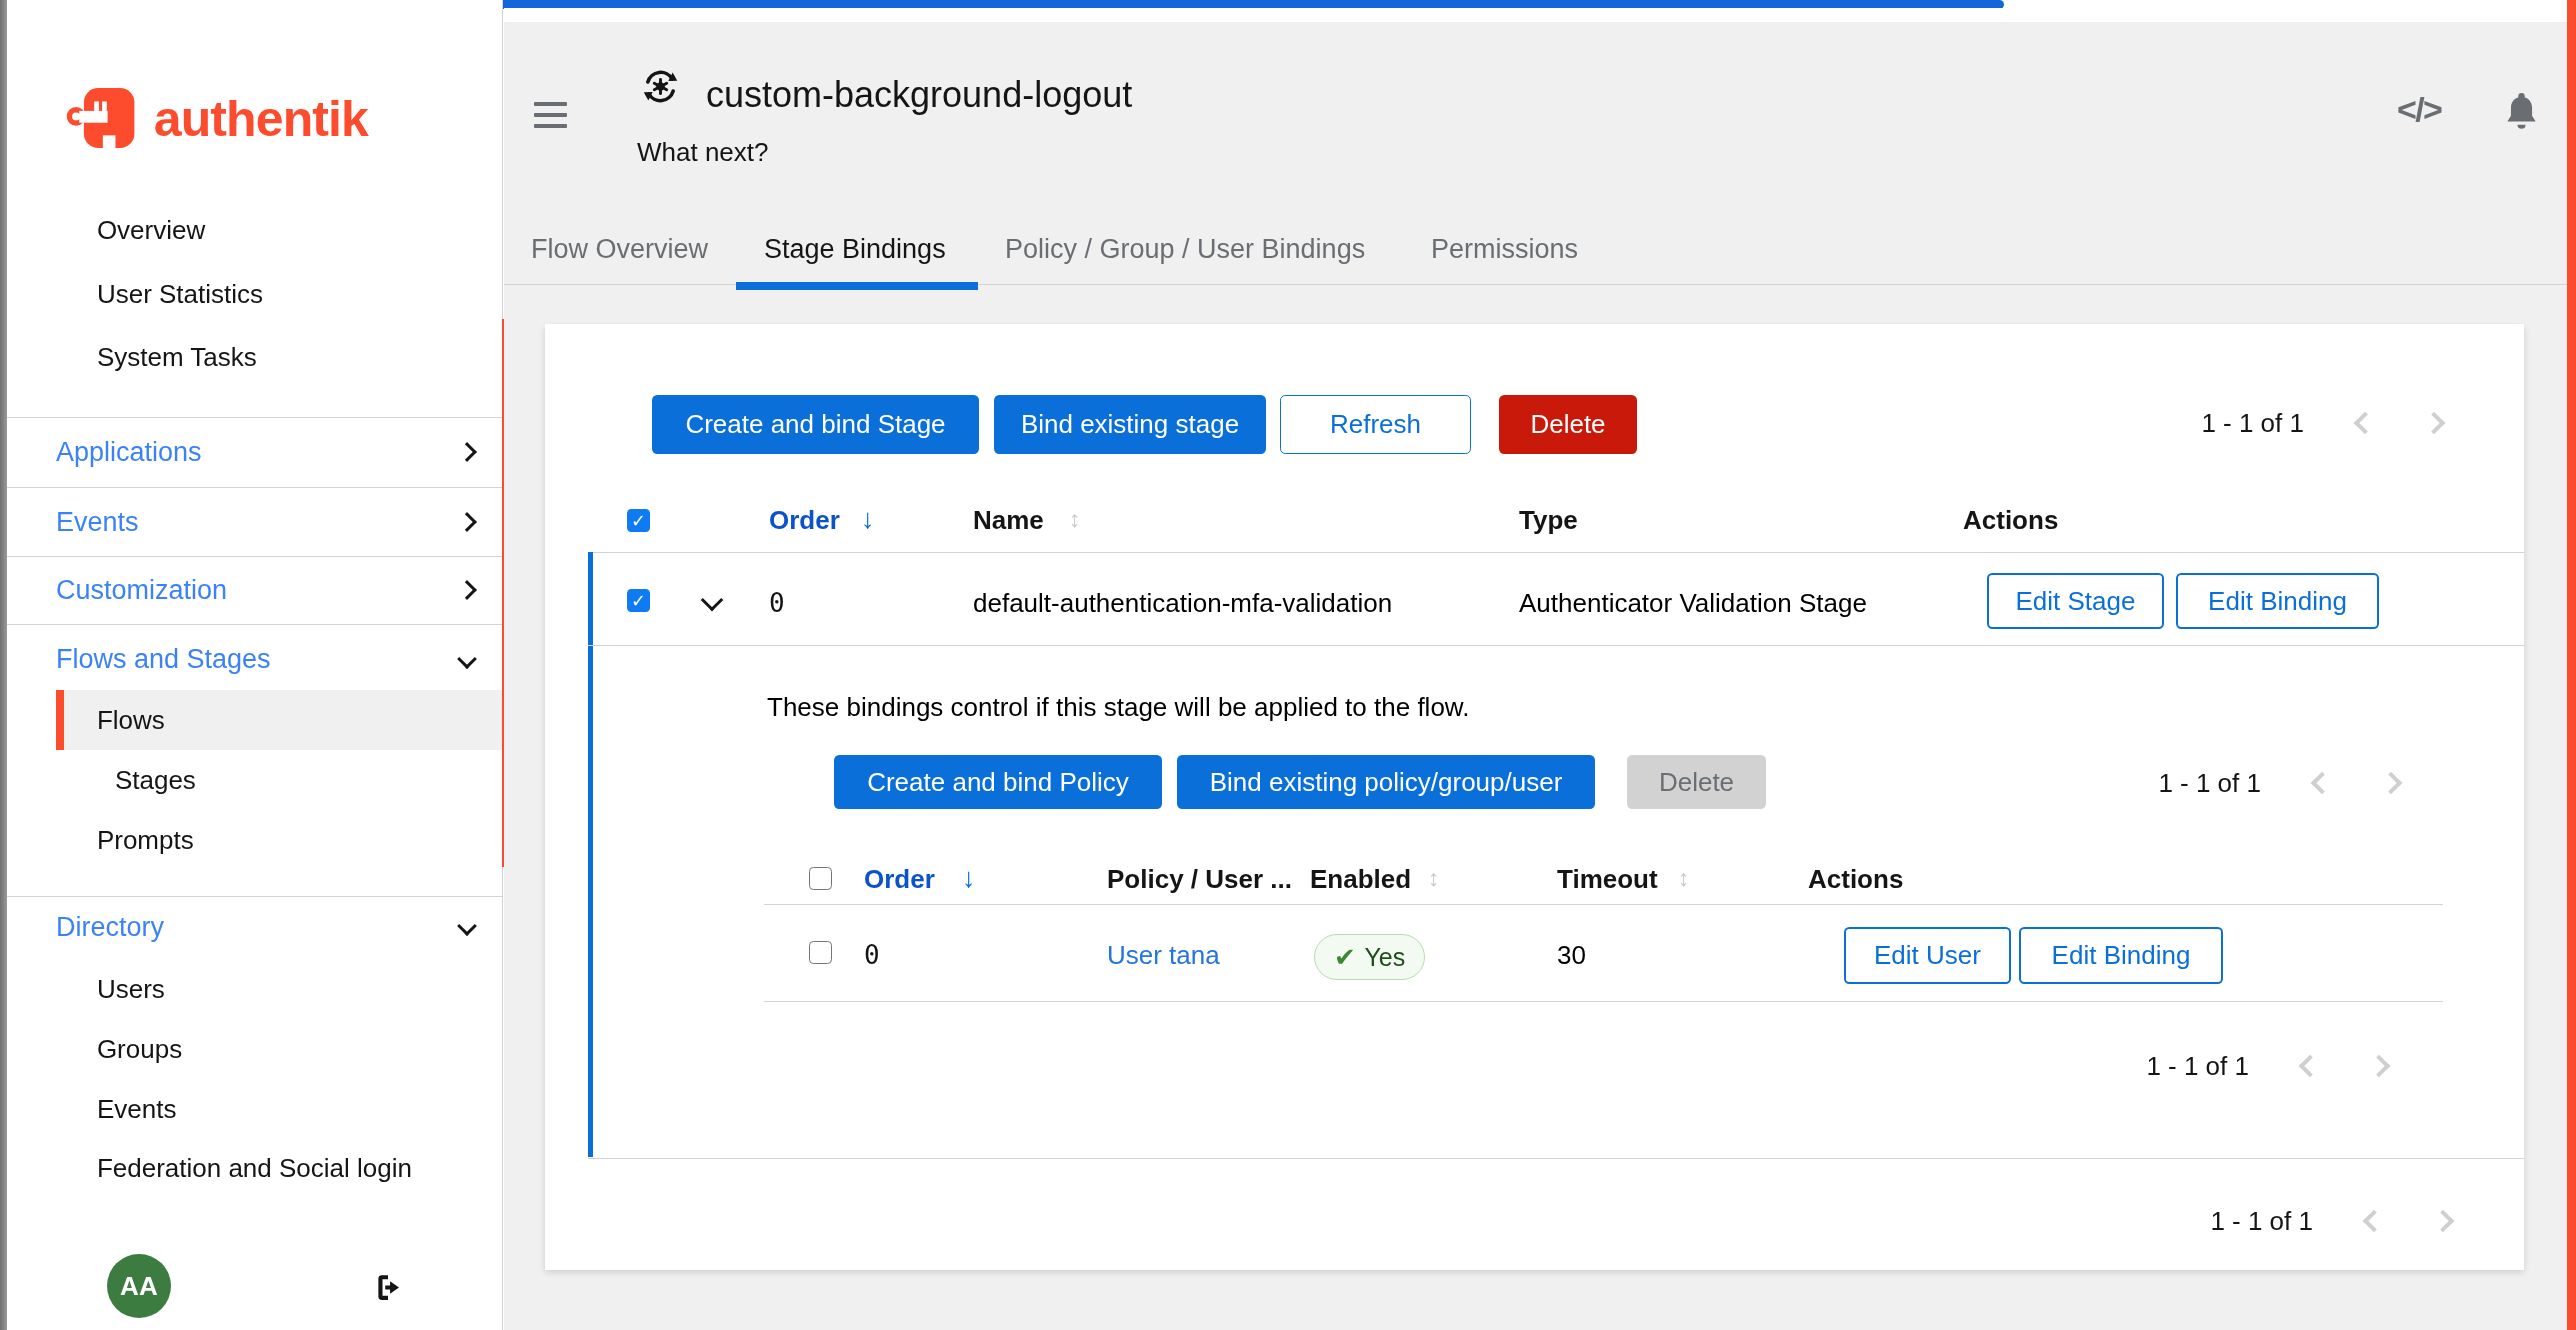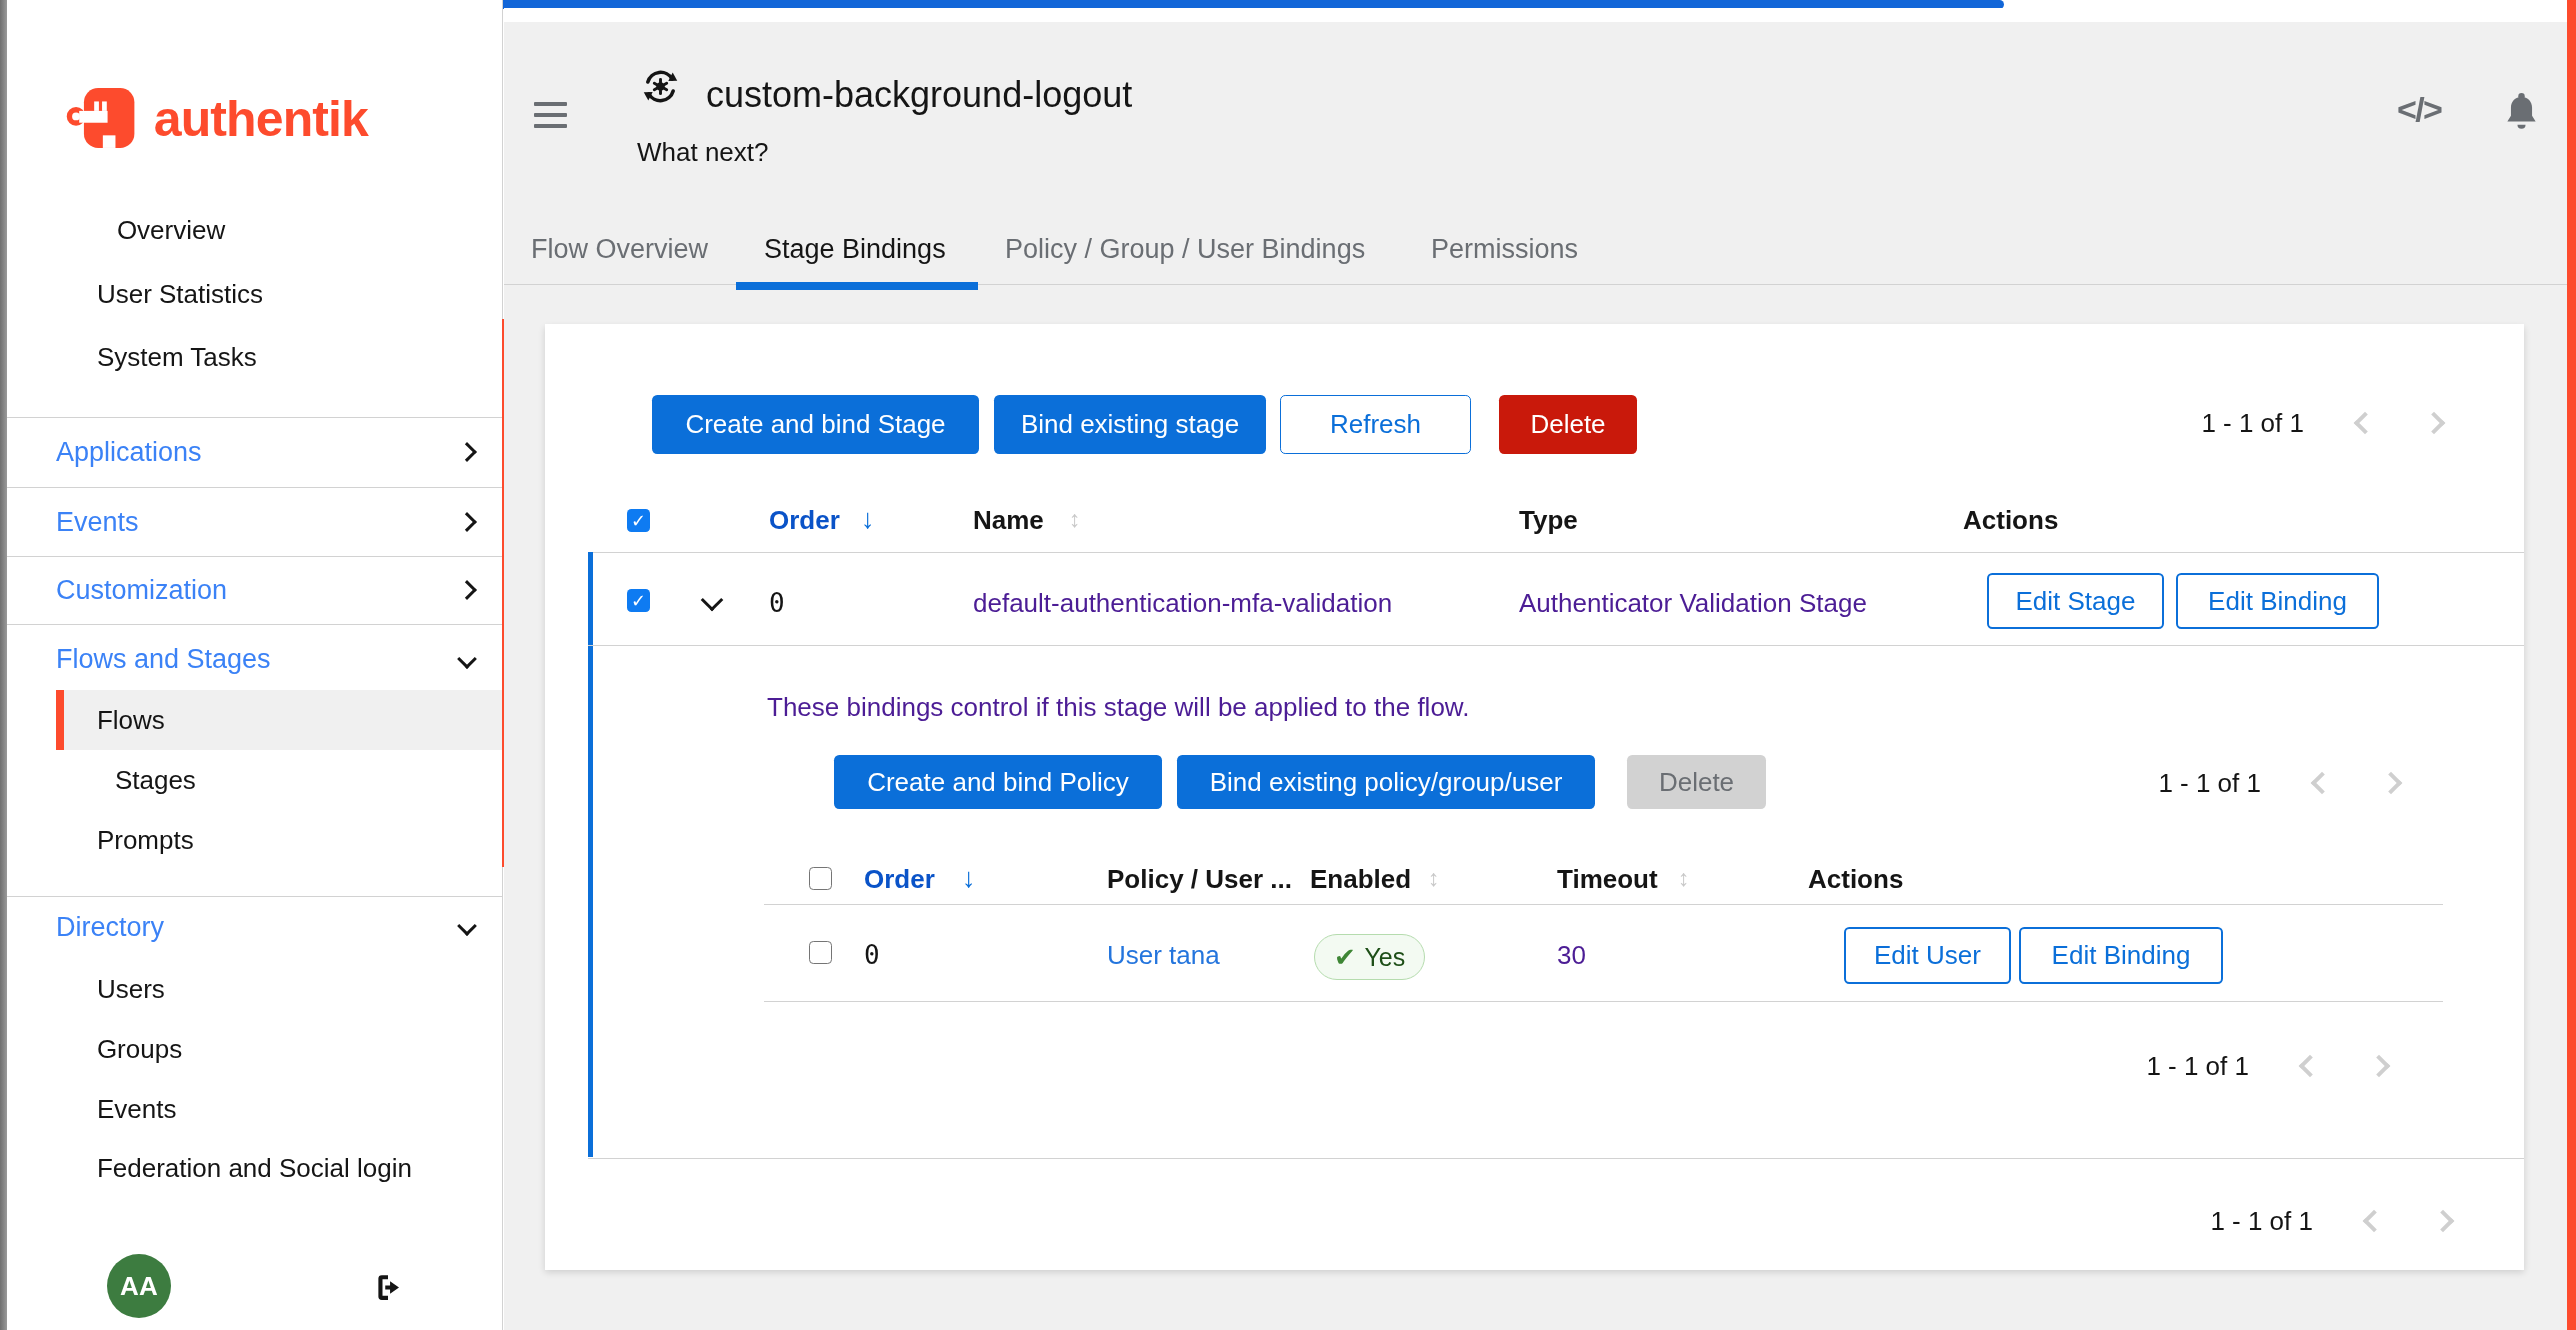--- a/index.html
+++ b/index.html
@@ -63,21 +63,21 @@
   .pchev-right{transform:rotate(-45deg);}
 
   .cbx{width:23px;height:23px;border-radius:4.3px;box-sizing:border-box;cursor:pointer;}
   .cbx-on{background:#0e7bf2;color:#fff;font-size:18px;font-weight:bold;display:flex;align-items:center;justify-content:center;}
   .cbx-off{background:#fff;border:1.7px solid #757575;}
 
   .th{font-size:26px;font-weight:bold;color:#151515;white-space:nowrap;}
   .th-sorted{color:#0a53c8;}
   .sort-down{font-size:27.5px;font-weight:bold;color:#0b6fd9;}
   .sort-both{font-size:23px;color:#c9c9c9;}
-  .cell{font-size:26px;color:#4c1d95;white-space:nowrap;}
+  .cell{font-size:26px;color:#000000;white-space:nowrap;}
   .mono0{font-family:"DejaVu Sans Mono",monospace;font-size:26px;}
   .hline{height:0;border-top:0.9px solid #d2d2d2;}
   .rowblue{left:43px;top:228px;width:5.2px;height:605px;background:#0b6fd9;}
   .link{color:#2475dd;cursor:pointer;}
   .expander{width:13px;height:13px;border-right:3.4px solid #151515;border-bottom:3.4px solid #151515;transform:rotate(45deg);cursor:pointer;}
 
   .badge{display:inline-flex;align-items:center;gap:8.6px;height:46px;padding:0 19px;border-radius:24px;
          background:#f3faf2;border:1.7px solid #b5dcae;box-sizing:border-box;}
   .badge .bcheck{color:#3e8635;font-size:26px;font-weight:bold;}
   .badge .btxt{color:#1e4f18;font-size:25px;}
@@ -99,21 +99,21 @@
           <rect x="12" y="3" width="32" height="38" rx="9" fill="#fd4b2d"></rect>
           <rect x="9" y="17.5" width="18" height="7.5" fill="#fff"></rect>
           <rect x="18.5" y="11.5" width="3" height="6" fill="#fff"></rect>
           <rect x="23.5" y="11.5" width="3" height="6" fill="#fff"></rect>
           <rect x="24" y="33" width="8" height="8" fill="#fff"></rect>
         </svg>
       </span>
       <span class="logo-word">authentik</span>
     </div>
 
-    <div class="abs nav-item" style="top:200px;margin-left:20px;">
+    <div class="abs nav-item" style="top:200px;">
         <span class="lbl">Overview</span>
       </div>
     <div class="abs nav-item" style="top:264px;">
         <span class="lbl">User Statistics</span>
       </div>
     <div class="abs nav-item" style="top:327px;">
         <span class="lbl">System Tasks</span>
       </div>
 
     <div class="abs sb-div" style="top:417px;"></div>

